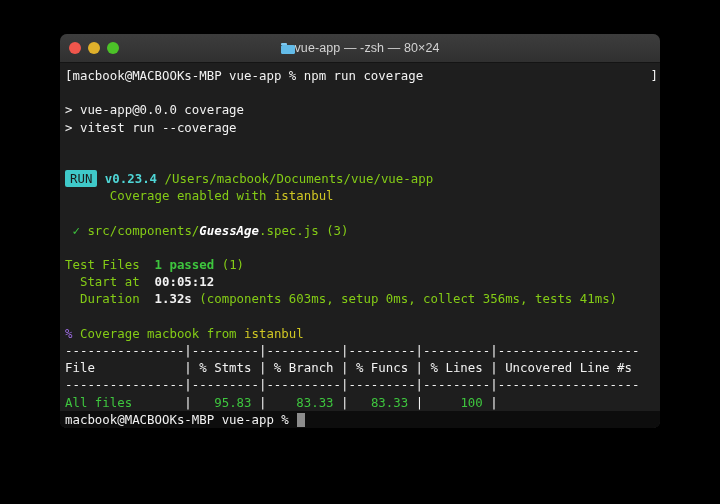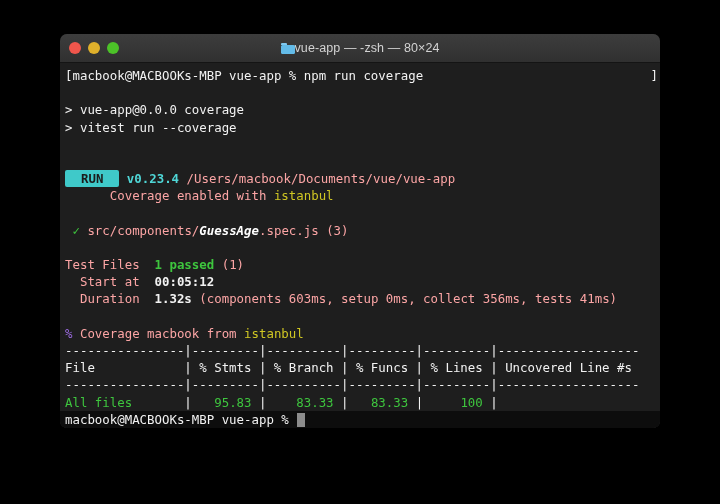--- a/index.html
+++ b/index.html
@@ -107,34 +107,34 @@
     white-space: pre;
     color: #e6e6e6;
     padding-left: 5px;
     height: 17.2px;
   }
   .line.blank { color: transparent; }
 
   
   .c-white   { color: #f2f2f2; }
   .c-bright  { color: #ffffff; font-weight: bold; font-style: italic; }
-  .c-dim     { color: #fca5a5; }
+  .c-dim     { color: #84cc16; }
   .c-green   { color: #3ec63e; }
   .c-green-b { color: #3ec63e; font-weight: bold; }
   .c-cyan-b  { color: #4fd6d6; font-weight: bold; }
   .c-yellow  { color: #cfc623; }
   .c-yellow2 { color: #c8b420; }
   .c-magenta { color: #9b6bdf; }
   .c-bold    { font-weight: bold; color: #f2f2f2; }
 
   .badge-run {
     background: #3fc9c9;
     color: #1b1b1b;
-    font-weight: bold;
-    padding: 1px 16px;
+    font-weight: normal;
+    padding: 1px 5px;
     border-radius: 2px;
   }
 
   .sel-bracket {
     color: #f2f2f2;
   }
   #first-line {
     position: relative;
   }
   #right-bracket {

